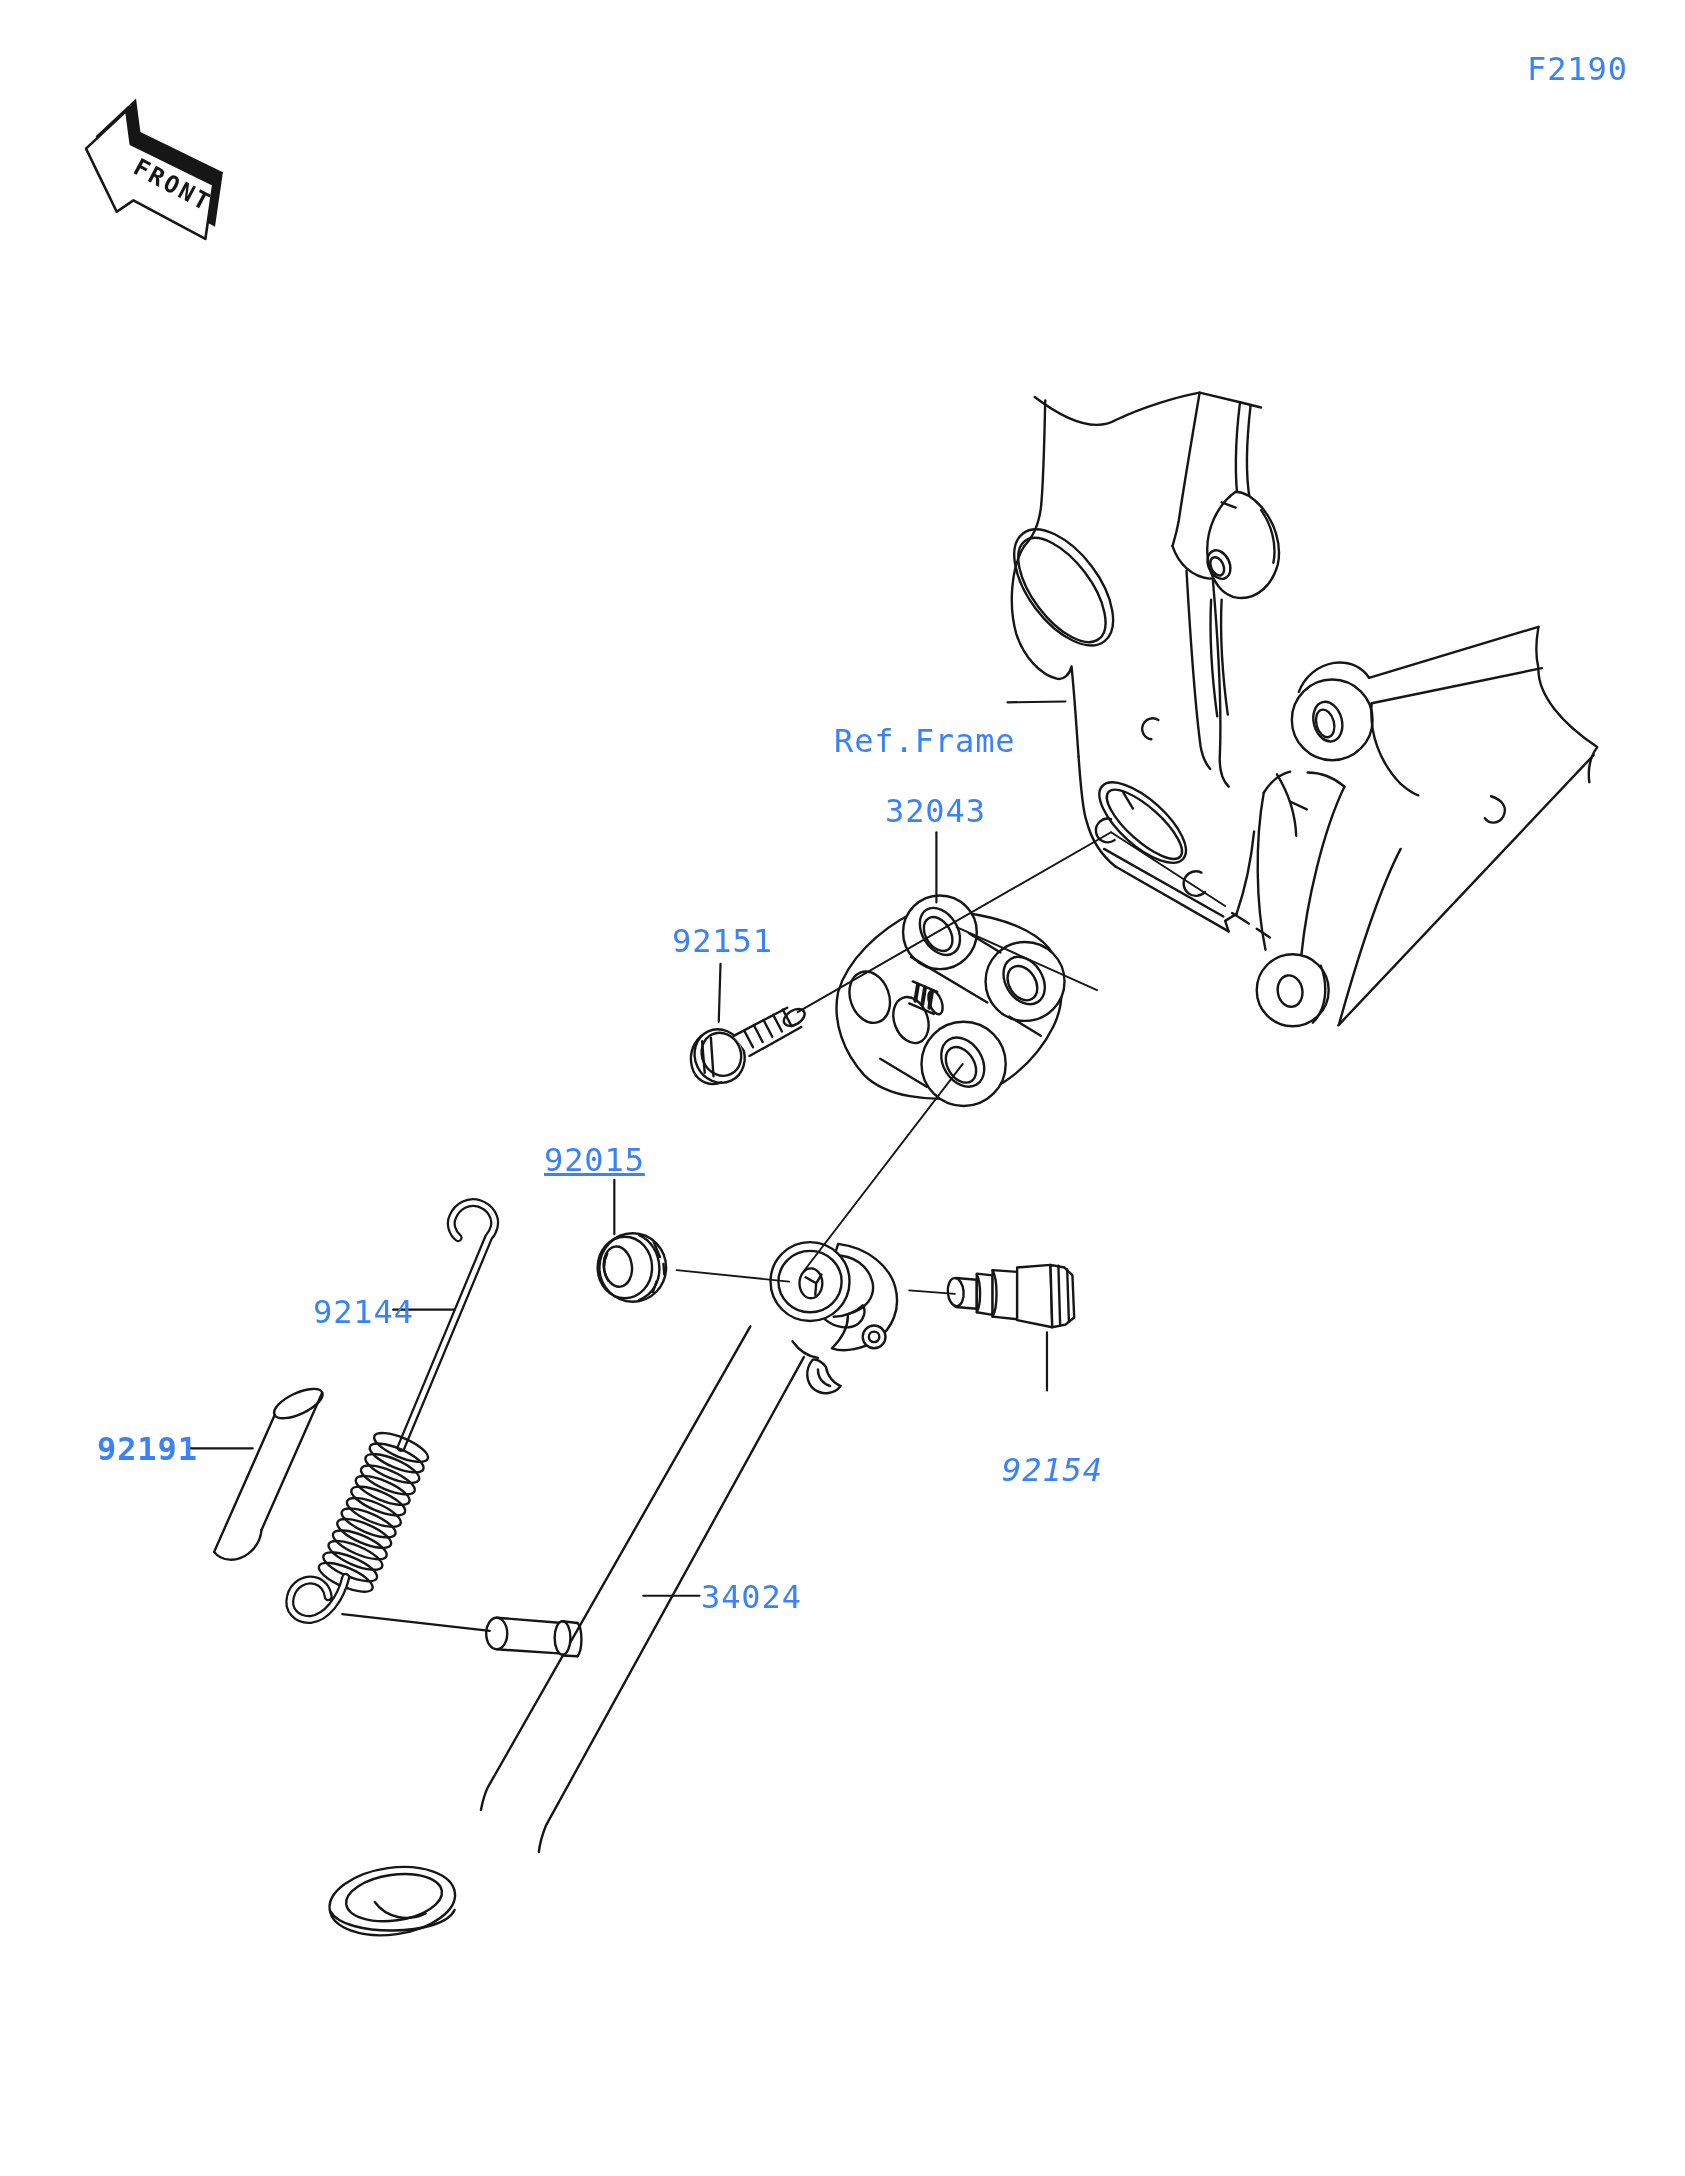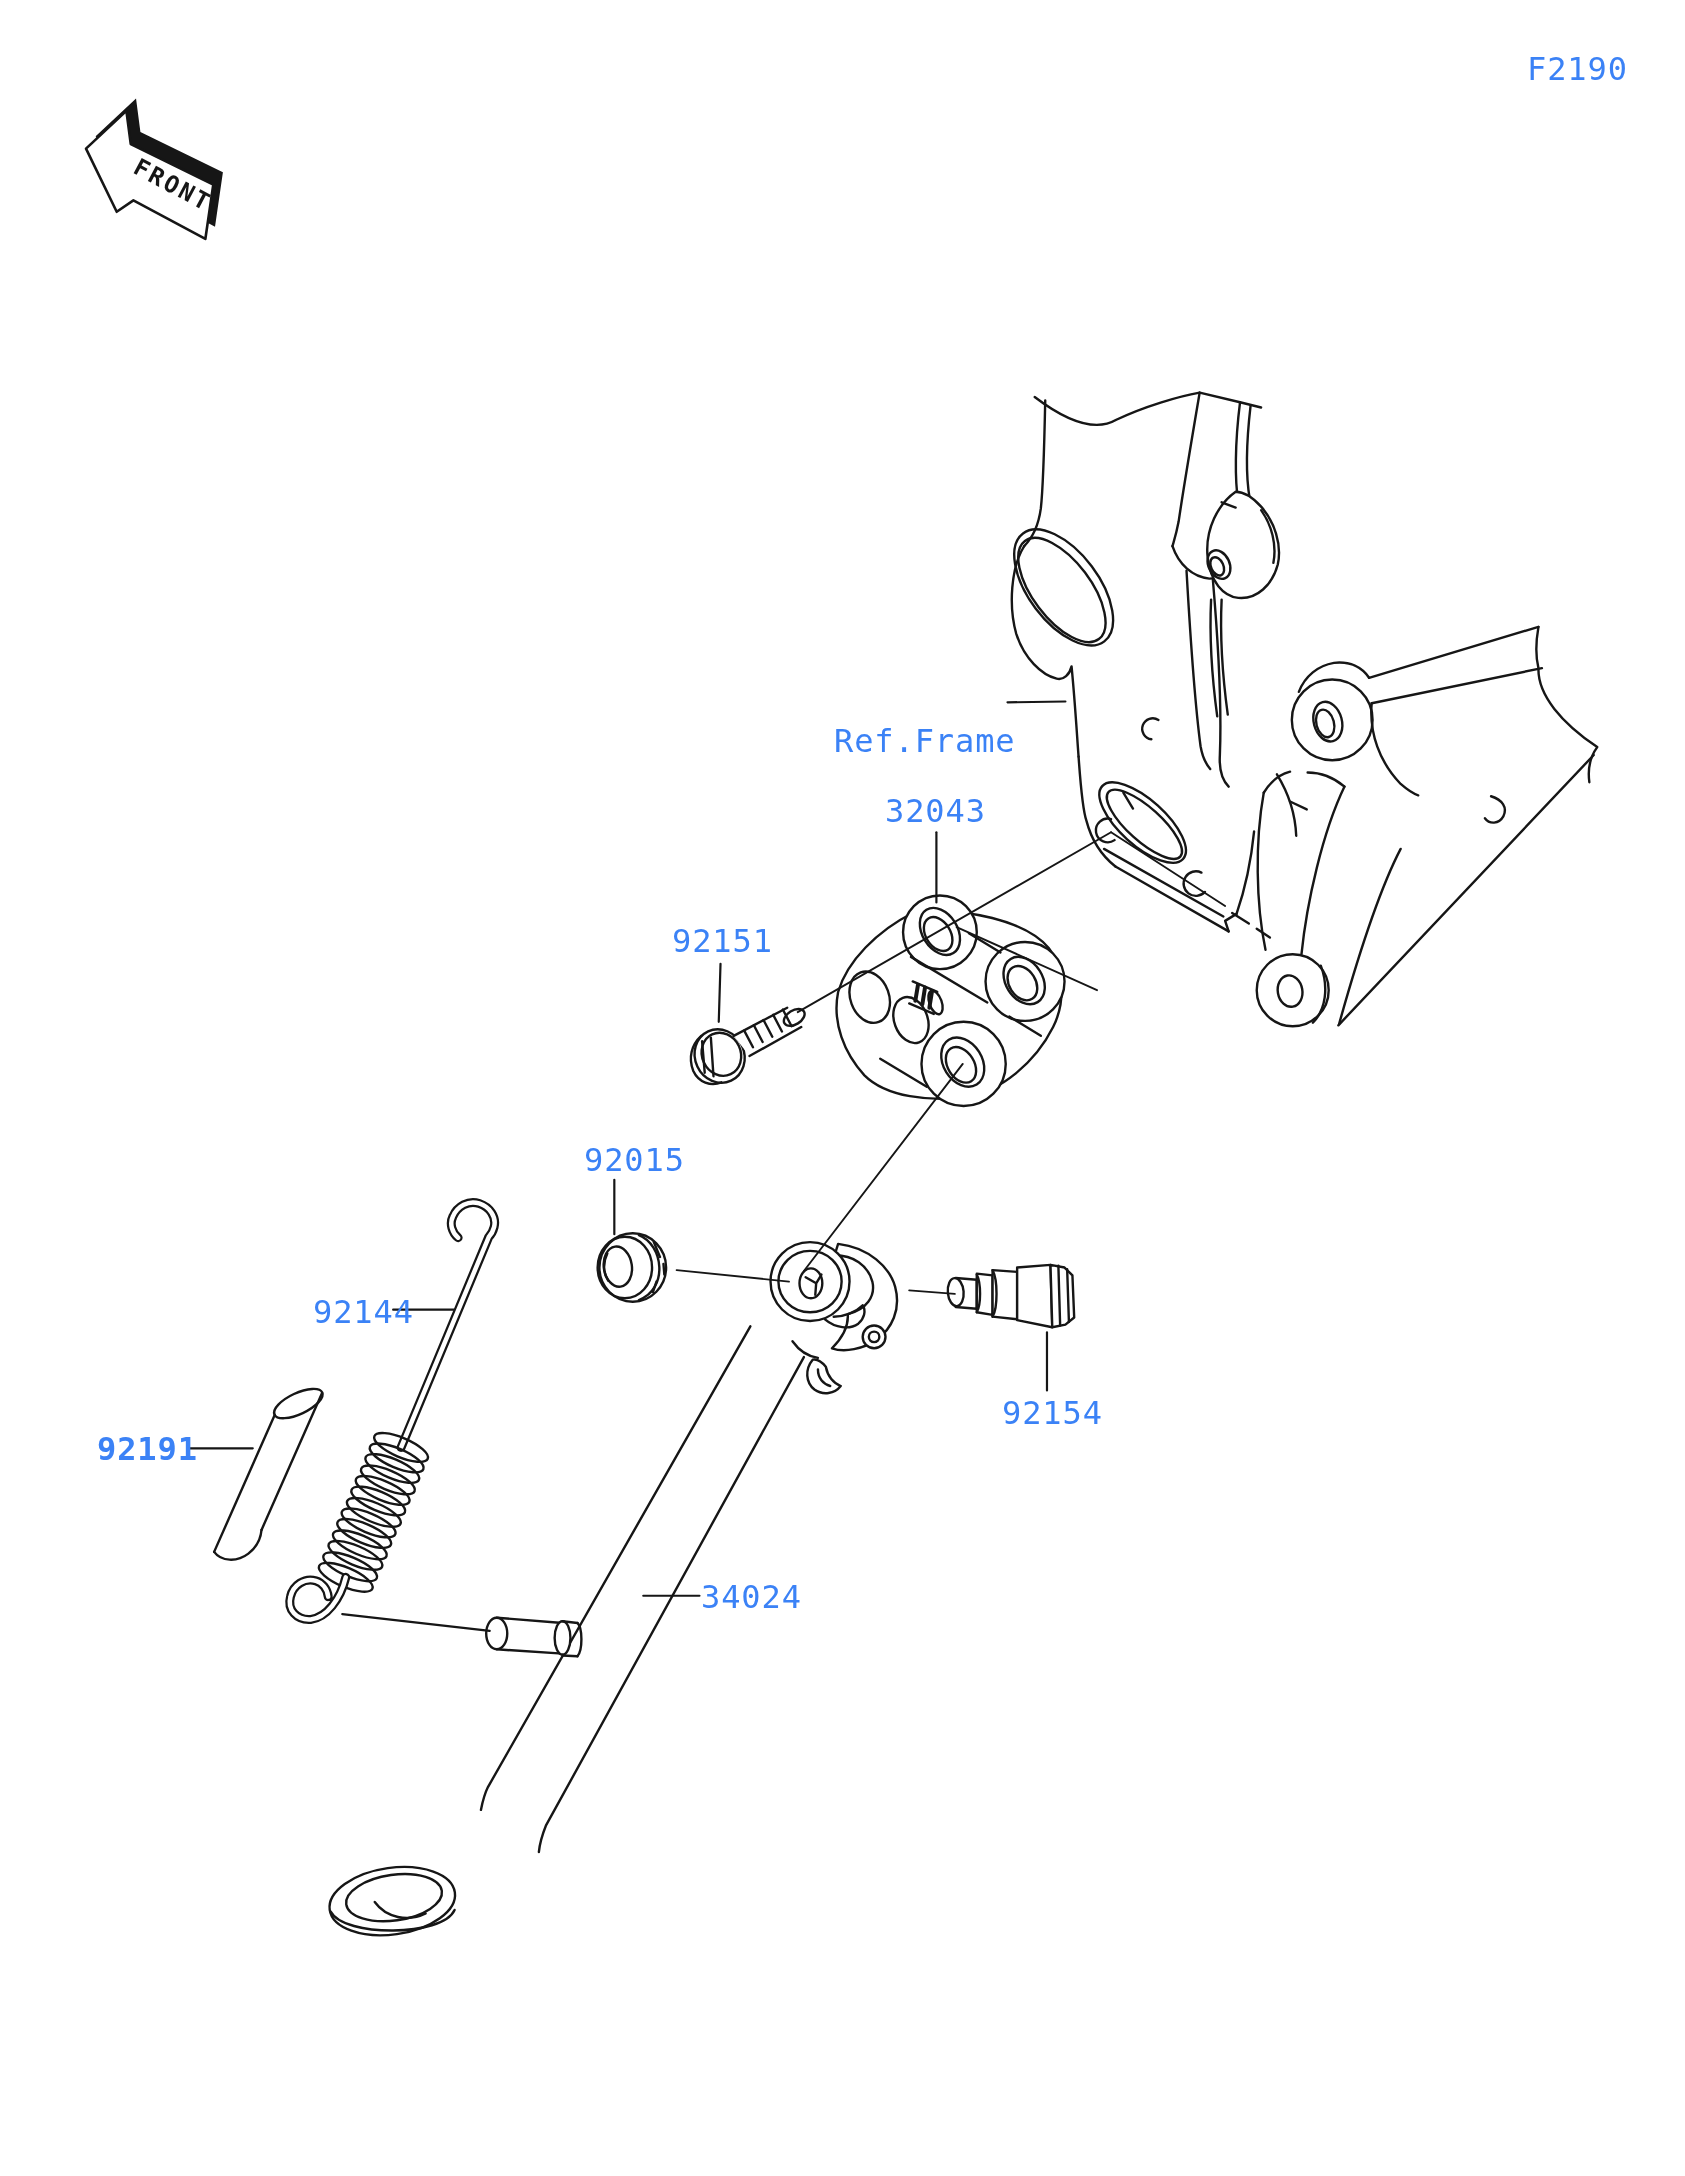--- a/index.html
+++ b/index.html
@@ -235,20 +235,20 @@
     <path fill="#161616" stroke="none" d="M109,155 L155,112 L160,150 L254,196 L245,258 L163,214 L144,227 Z"></path>
     <path fill="#ffffff" stroke-width="2.6" d="M98,169 L144,126 L149,164 L243,210 L234,272 L152,228 L133,241 Z"></path>
     <text x="150" y="196" transform="rotate(28 150 196)" fill="#161616" stroke="none" style="font-family:'DejaVu Sans Mono',monospace;font-size:27px;font-weight:bold;letter-spacing:3px;">FRONT</text>
   </g>
 </svg>
 
 <div class="lbl" style="left:1527px;top:53px;">F2190</div>
 <div class="lbl" style="left:834px;top:684px;margin-top:41px;">Ref.Frame</div>
 <div class="lbl" style="left:885px;top:795px;">32043</div>
 <div class="lbl" style="left:672px;top:925px;">92151</div>
-<div class="lbl" style="left:584px;top:1144px;">92015</div>
+<div class="lbl" style="left:544px;top:1144px;text-decoration:underline;">92015</div>
 <div class="lbl" style="left:301px;top:1296px;margin-left:12px;">92144</div>
 <div class="lbl" style="left:97px;top:1433px;font-weight:bold;">92191</div>
-<div class="lbl" style="left:1002px;top:1397px;">92154</div>
+<div class="lbl" style="left:1002px;top:1454px;font-style:italic;">92154</div>
 <div class="lbl" style="left:701px;top:1581px;">34024</div>
 
 </div>
 
 
 </body></html>

